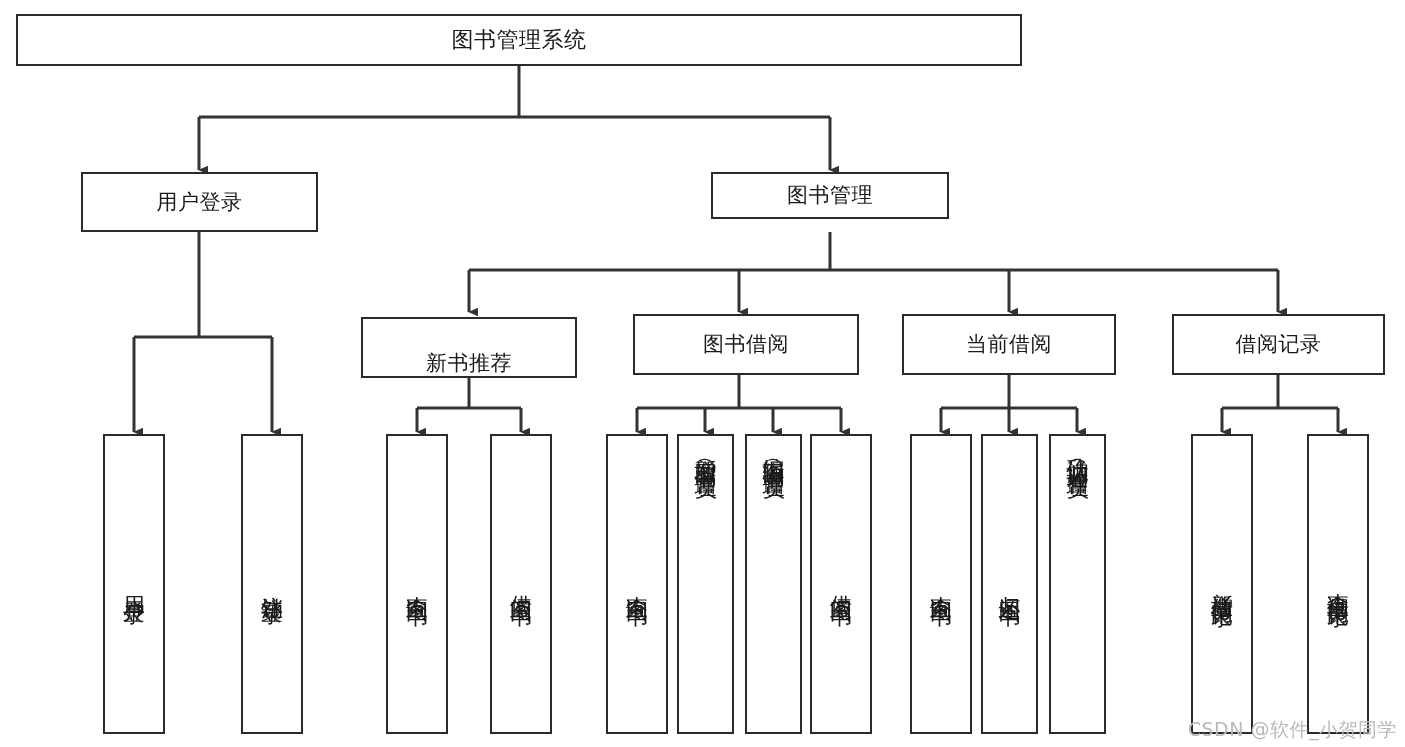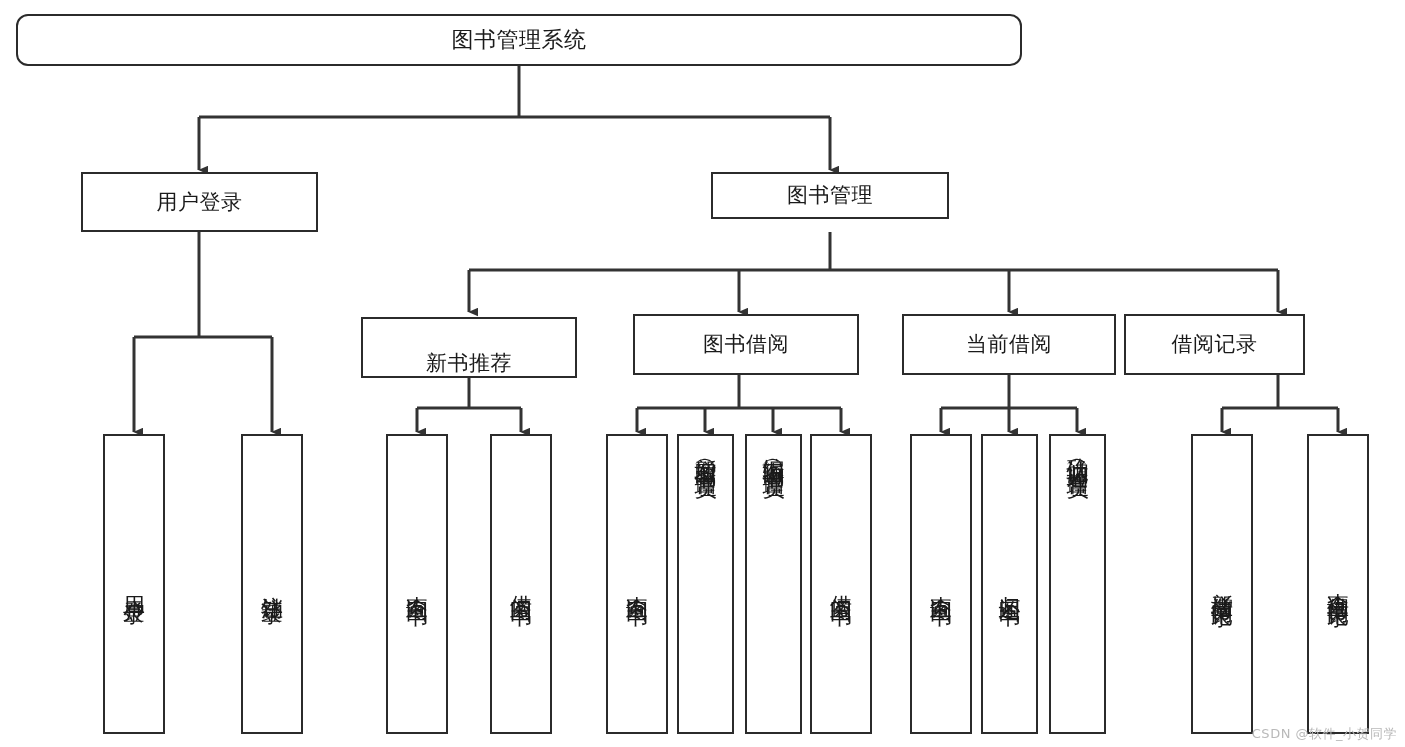--- a/index.html
+++ b/index.html
@@ -71,21 +71,21 @@
   .node.vert.topaligned {
     align-items: flex-start;
   }
   .node.vert.topaligned .node-label {
     margin-top: 4px;
   }
   #watermark {
     position: absolute;
     right: 8px;
     bottom: 4px;
-    font-size: 13px;
+    font-size: 19px;
     color: #b9b9b9;
     letter-spacing: 0.5px;
     white-space: nowrap;
     user-select: none;
   }
 </style>
 </head>
 <body>
 
 <div id="diagram-root">
@@ -133,41 +133,41 @@
       <path d="M1009,408 L1009,432" marker-end="url(#arrowhead)"></path>
       <path d="M1077,408 L1077,432" marker-end="url(#arrowhead)"></path>
 
       <path d="M1278,375 L1278,408"></path>
       <path d="M1222,408 L1338,408"></path>
       <path d="M1222,408 L1222,432" marker-end="url(#arrowhead)"></path>
       <path d="M1338,408 L1338,432" marker-end="url(#arrowhead)"></path>
     </g>
   </svg>
 
-  <div class="node horiz root" style="left:16px; top:14px; width:1006px; height:52px;border-radius:12px;">
+  <div class="node horiz root" style="left:16px; top:14px; width:1006px; height:52px;">
     <span class="node-label">图书管理系统</span>
   </div>
 
   <div class="node horiz" style="left:81px; top:172px; width:237px; height:60px;">
     <span class="node-label">用户登录</span>
   </div>
   <div class="node horiz" style="left:711px; top:172px; width:238px; height:47px;">
     <span class="node-label">图书管理</span>
   </div>
 
   <div class="node horiz" style="left:361px; top:317px; width:216px; height:61px;align-items:flex-end;">
     <span class="node-label">新书推荐</span>
   </div>
   <div class="node horiz" style="left:633px; top:314px; width:226px; height:61px;">
     <span class="node-label">图书借阅</span>
   </div>
   <div class="node horiz" style="left:902px; top:314px; width:214px; height:61px;">
     <span class="node-label">当前借阅</span>
   </div>
-  <div class="node horiz" style="left:1124px; top:314px; width:181px; height:61px;">
+  <div class="node horiz" style="left:1172px; top:314px; width:213px; height:61px;">
     <span class="node-label">借阅记录</span>
   </div>
 
   <div class="node vert centered" style="left:103px; top:434px; width:62px; height:300px;">
     <span class="node-label">用户登录</span>
   </div>
   <div class="node vert centered" style="left:241px; top:434px; width:62px; height:300px;">
     <span class="node-label">注销登录</span>
   </div>
 

